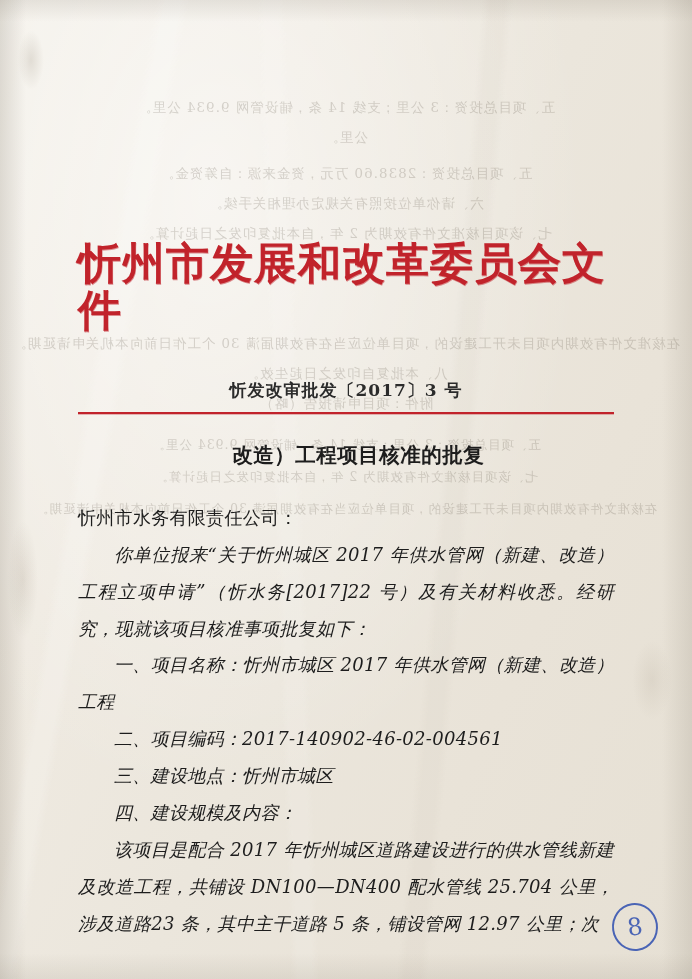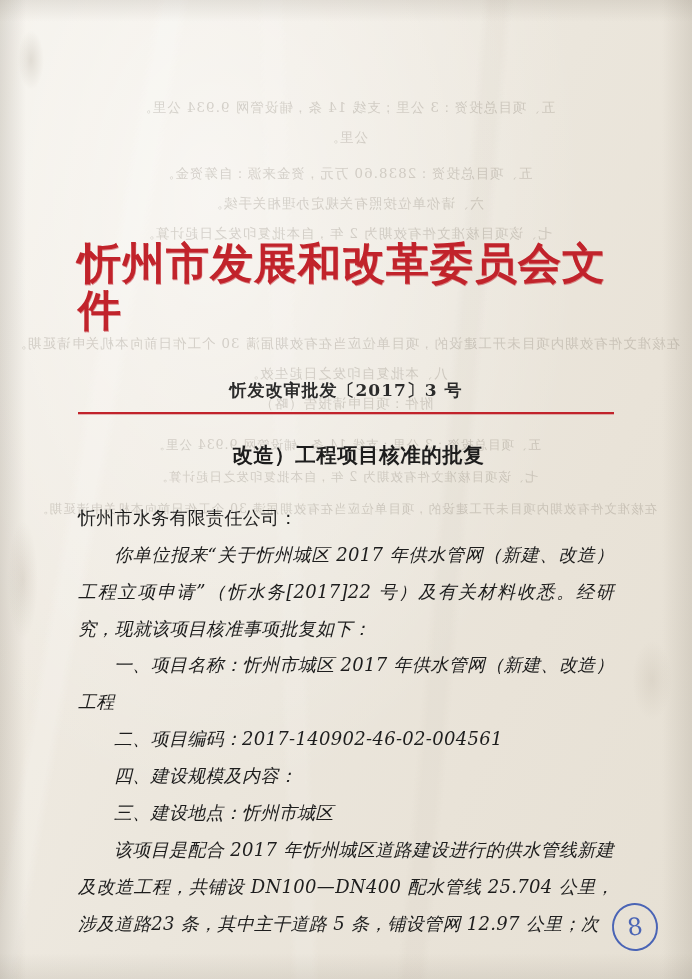--- a/index.html
+++ b/index.html
@@ -178,21 +178,21 @@
 
     <div class="title">
       <span class="l2" style="padding-left:1.2em">改造）工程项目核准的批复</span>
     </div>
 
     <div class="body">
       <p class="p">忻州市水务有限责任公司：</p>
       <p class="p indent">你单位报来“关于忻州城区 2017 年供水管网（新建、改造）工程立项申请”（忻水务[2017]22 号）及有关材料收悉。经研究，现就该项目核准事项批复如下：</p>
       <p class="p indent">一、项目名称：忻州市城区 2017 年供水管网（新建、改造）工程</p>
       <p class="p indent">二、项目编码：2017-140902-46-02-004561</p>
+      <p class="p indent">三、建设地点：忻州市城区</p>
       <p class="p indent">四、建设规模及内容：</p>
-      <p class="p indent">三、建设地点：忻州市城区</p>
       <p class="p indent">该项目是配合 2017 年忻州城区道路建设进行的供水管线新建及改造工程，共铺设 DN100—DN400 配水管线 25.704 公里，涉及道路23 条，其中主干道路 5 条，铺设管网 12.97 公里；次</p>
     </div>
 
   </div>
 
   <div class="pagemark">8</div>
 </div>
 
 </body></html>

